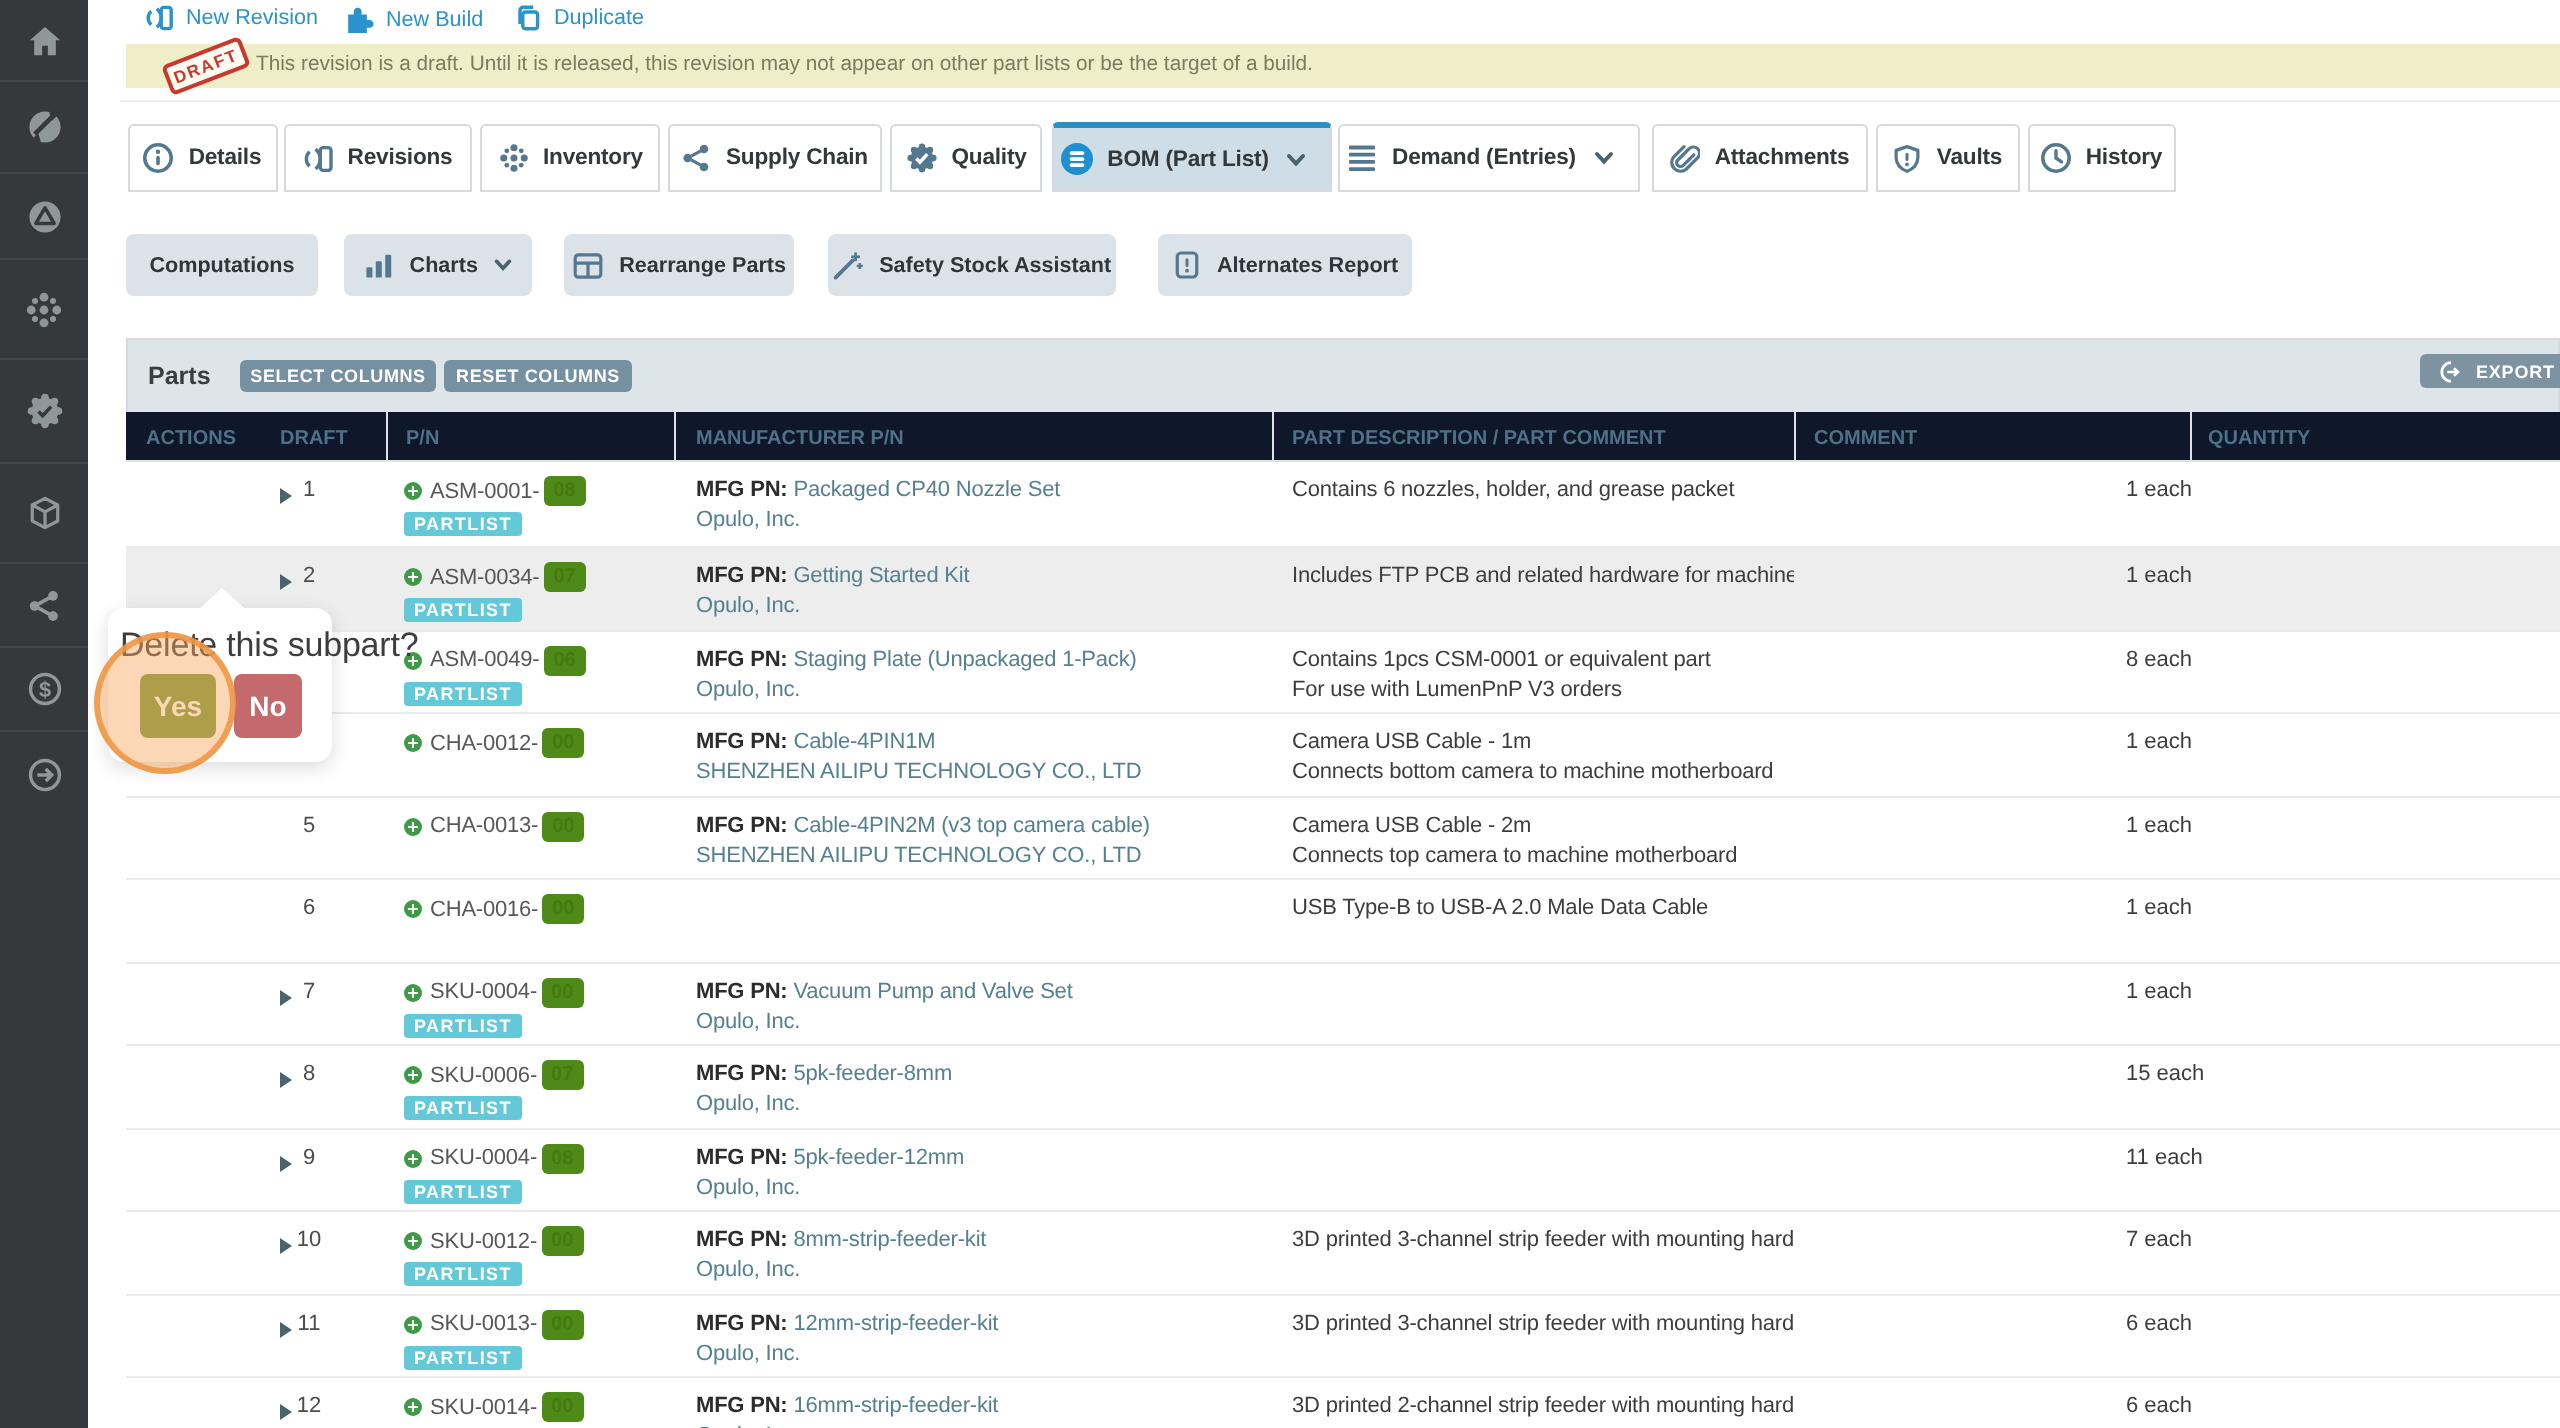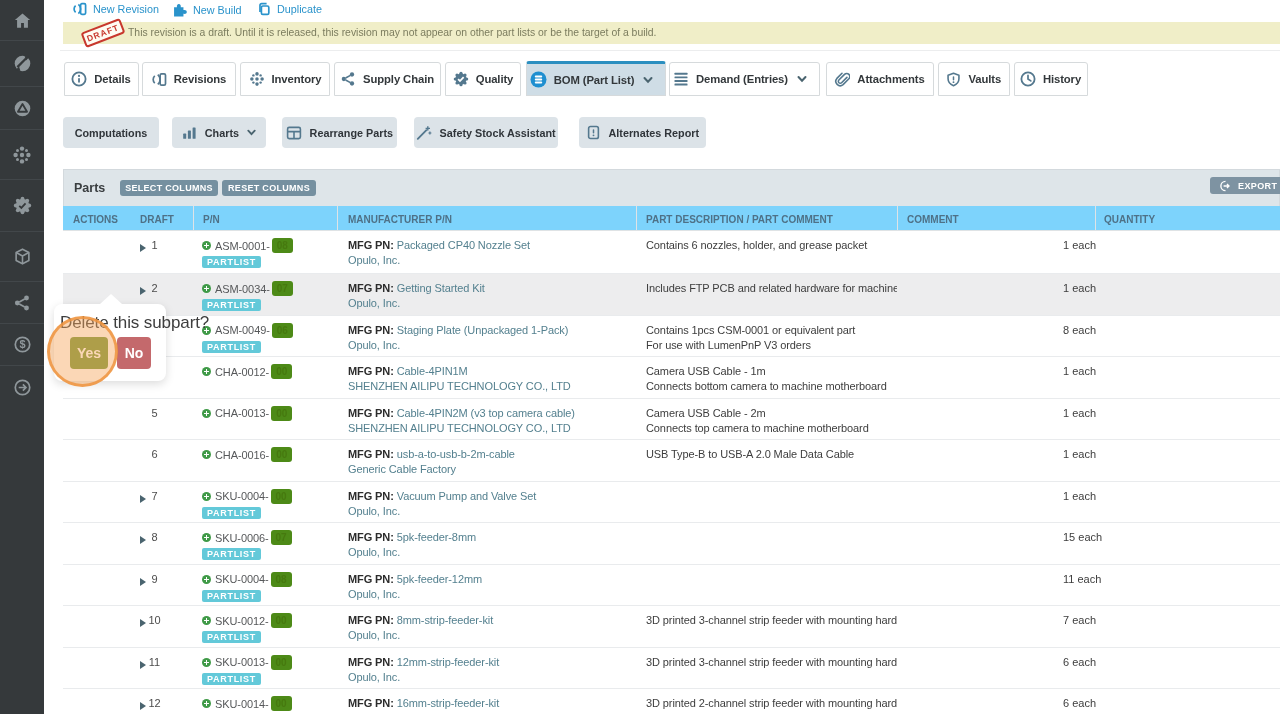--- a/index.html
+++ b/index.html
@@ -35,21 +35,21 @@
   .tbtn svg { margin-right:8px; }
 
   
   #panel { position:absolute; left:63px; top:169px; width:1217px; height:545px; overflow:hidden; }
   #phead { position:absolute; left:0; top:0; width:1217px; height:37px; background:#dee5e9; border:1px solid #d3d9dd; border-bottom:none; }
   #phead .title { position:absolute; left:10px; top:0; line-height:37px; font-size:12.5px; font-weight:bold; color:#3a3e40; }
   .colbtn { position:absolute; top:10px; height:16px; line-height:16px; background:#7590a0; border-radius:3px; color:#fff; font-size:9px; font-weight:bold; letter-spacing:0.3px; text-align:center; }
   #exportbtn { position:absolute; left:1146px; top:7px; height:17px; background:#7e93a2; border-radius:3px; color:#fff; font-size:9px; font-weight:bold; letter-spacing:0.4px; display:flex; align-items:center; padding:0 9px; white-space:nowrap; }
   #exportbtn svg { margin-right:7px; }
 
-  #thead { position:absolute; left:0; top:37px; width:1217px; height:25px; background:#7dd3fc; border-bottom:1px solid #dfe3e5;text-decoration:underline; }
+  #thead { position:absolute; left:0; top:37px; width:1217px; height:25px; background:#0f172a; border-bottom:1px solid #dfe3e5;text-decoration:underline; }
   .th { position:absolute; top:8px; font-size:10px; font-weight:bold; color:#4e7187; letter-spacing:0px; white-space:nowrap; }
   .tsep { position:absolute; top:0; width:1px; height:25px; background:#dfe3e6; }
 
   #rows { position:absolute; left:0; top:62px; width:1217px; height:483px; }
   .row { position:absolute; left:0; width:1217px; border-bottom:1px solid #e9ebed; }
   .row.hl { background:#ededee; }
   .arrow { position:absolute; left:77px; top:13px; width:0; height:0; border-left:6px solid #4a646f; border-top:4.5px solid transparent; border-bottom:4.5px solid transparent; }
   .item { position:absolute; left:81px; width:21px; text-align:center; top:7px; font-size:11px; color:#4c4c4c; line-height:15px; }
   .pnline { position:absolute; left:139px; top:6px; height:17px; display:flex; align-items:center; }
   .pnline svg { margin-right:4px; }
@@ -374,21 +374,20 @@
         <span class="item">6</span>
         <span class="pnline">
             <svg width="9" height="9" viewBox="0 0 16 16" style="flex:none">
               <circle cx="8" cy="8" r="8" fill="#3f9a47"></circle>
               <rect x="7.1" y="3.6" width="1.8" height="8.8" fill="#fff"></rect>
               <rect x="3.6" y="7.1" width="8.8" height="1.8" fill="#fff"></rect>
             </svg>
             <span class="pn">CHA-0016-</span>
             <span class="rev">00</span>
           </span>
-        <span class="mfg"><b>MFG PN:</b> <span class="lnk">usb-a-to-usb-b-2m-cable</span><br><span class="lnk">Generic Cable Factory</span></span>
         <span class="desc">USB Type-B to USB-A 2.0 Male Data Cable</span>
         <span class="qty">1 each</span>
       </div>
       <div class="row" style="top:250.5px;height:41.5px">
         <span class="arrow"></span>
         <span class="item">7</span>
         <span class="pnline">
             <svg width="9" height="9" viewBox="0 0 16 16" style="flex:none">
               <circle cx="8" cy="8" r="8" fill="#3f9a47"></circle>
               <rect x="7.1" y="3.6" width="1.8" height="8.8" fill="#fff"></rect>

